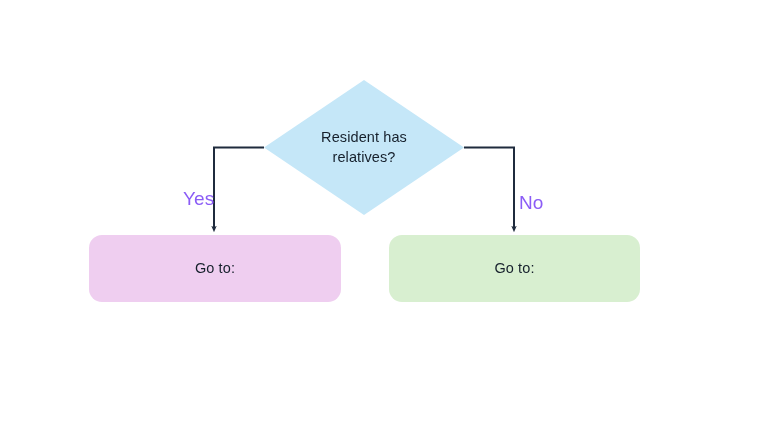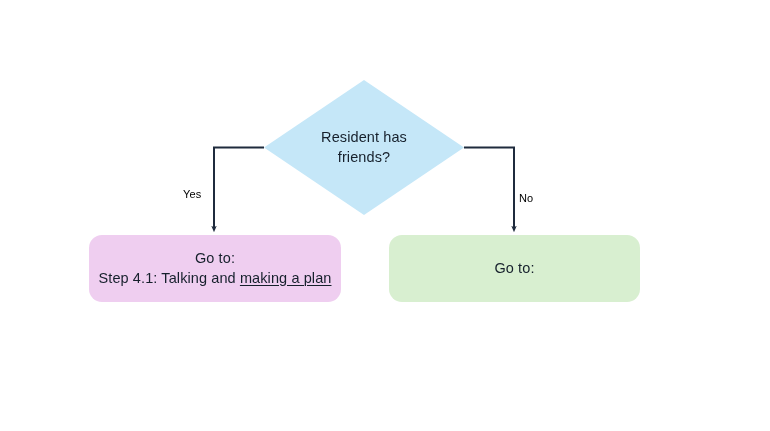--- a/index.html
+++ b/index.html
@@ -94,22 +94,22 @@
   .spell {
     text-decoration: underline;
     text-decoration-color: #16202c;
     text-decoration-thickness: 1px;
     text-underline-offset: 2px;
   }
 
   
   .edge-label {
     position: absolute;
-    color: #000000;
-    font-size: 11px;
+    color: #8b5cf6;
+    font-size: 19px;
     letter-spacing: 0.1px;
     white-space: nowrap;
   }
   #edge-label-yes { left: 183px; top: 188px; }
   #edge-label-no  { left: 519px; top: 192px; }
 
   svg.connectors {
     position: absolute;
     inset: 0;
     width: 770px;
@@ -135,31 +135,30 @@
 
       <path d="M264,147.5 L214,147.5 L214,229" fill="none" stroke="#1f2b3d" stroke-width="2" stroke-linecap="butt" stroke-linejoin="miter" marker-end="url(#arrowhead)"></path>
 
       <path d="M464,147.5 L514,147.5 L514,229" fill="none" stroke="#1f2b3d" stroke-width="2" stroke-linecap="butt" stroke-linejoin="miter" marker-end="url(#arrowhead)"></path>
     </svg>
 
     <div class="decision-node" id="decision-resident-capacity">
       <div class="shape"></div>
       <div class="node-text">
         <span>Resident has</span>
-        <span>friends?</span>
+        <span>relatives?</span>
       </div>
     </div>
 
     <div class="edge-label" id="edge-label-yes">Yes</div>
     <div class="edge-label" id="edge-label-no">No</div>
 
     <div class="outcome-box" id="outcome-yes">
       <div class="node-text">
         <div>Go to:</div>
-        <div><span>Step 4.1: Talking and </span><span class="spell">making a plan</span></div>
       </div>
     </div>
 
     <div class="outcome-box" id="outcome-no">
       <div class="node-text">
         <div>Go to:</div>
       </div>
     </div>
 
   </div>

